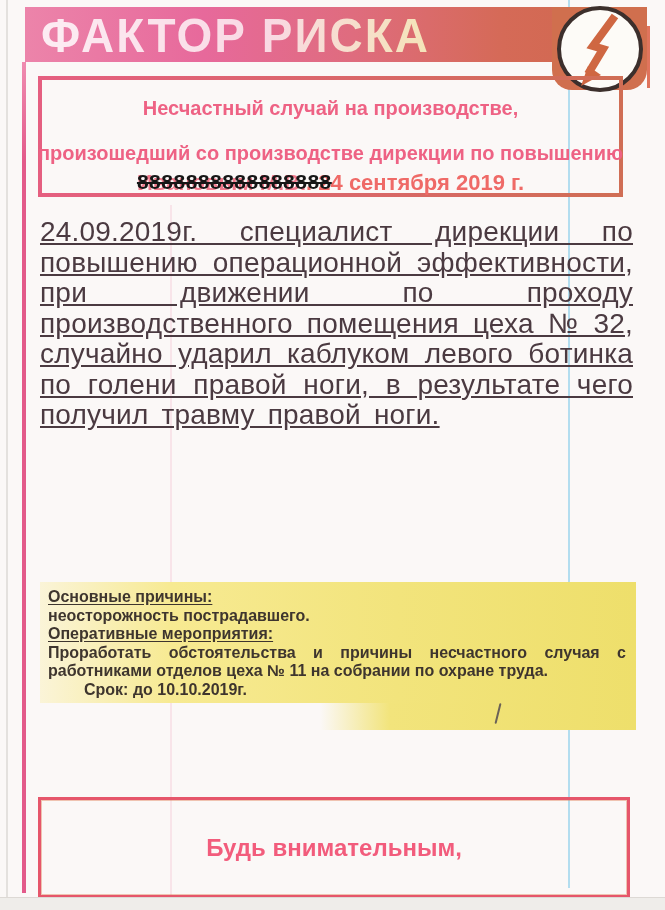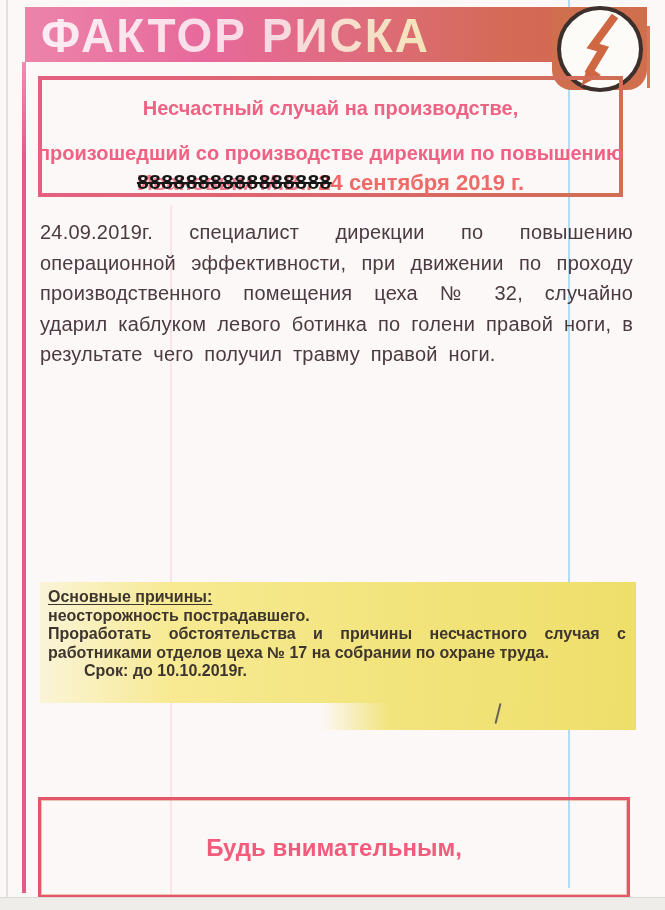--- a/index.html
+++ b/index.html
@@ -41,21 +41,21 @@
     text-align:center;overflow:visible;}
   .headline-box .hl{color:#ee6284;font-weight:700;font-size:20px;line-height:25.5px;white-space:nowrap;margin-top:20px;}
   .headline-date-row{font-weight:700;font-size:22px;line-height:30px;color:#ef6a67;white-space:nowrap;margin-top:1px;}
   .redacted{position:relative;display:inline-block;}
   .redacted .under{color:#f07a8c;}
   .redacted .over{position:absolute;left:0;top:-1px;width:100%;
     color:#161616;font-size:21px;letter-spacing:.5px;text-decoration:line-through;
     text-decoration-thickness:2px;font-weight:700;}
   
   .incident{position:absolute;left:40px;top:217px;width:593px;
-    font-size:20px;line-height:30.5px;color:#4b3a41;text-align:justify;word-spacing:5px;letter-spacing:.2px;}
+    font-size:28px;line-height:30.5px;color:#4b3a41;text-align:justify;word-spacing:5px;letter-spacing:.2px;text-decoration:underline;}
   
   .highlight{position:absolute;left:40px;top:582px;width:596px;height:121px;
     background:linear-gradient(90deg,rgba(250,240,185,.5) 0%,#f7ea92 22%,#f2e47c 60%,#eedf6b 100%);
     padding:6px 10px 0 8px;color:#3e352e;font-weight:700;font-size:16px;line-height:18.5px;}
   .highlight-ext{position:absolute;left:320px;top:699px;width:316px;height:31px;
     background:linear-gradient(90deg,rgba(242,228,124,0) 0%,#f2e47c 22%,#eedf6b 100%);}
   .hl-center{text-align:left;text-decoration:underline;text-underline-offset:2px;}
   .hl-justify{text-align:justify;}
   .hl-deadline{padding-left:36px;}
   .tick-mark{position:absolute;left:497px;top:703px;width:2px;height:21px;background:#6b6257;
@@ -97,21 +97,22 @@
       <span class="redacted"><span class="under">Ивановым М.В.</span><span class="over">8888888888888888</span></span><span>. 24 сентября 2019 г.</span>
     </div>
   </div>
 
   <div class="incident">24.09.2019г. специалист дирекции по повышению операционной эффективности, при движении по проходу производственного помещения цеха № 32, случайно ударил каблуком левого ботинка по голени правой ноги, в результате чего получил травму правой ноги.</div>
 
   <div class="highlight-ext"></div>
   <div class="highlight">
     <div class="hl-center">Основные причины:</div>
     <div>неосторожность пострадавшего.</div>
-    <div class="hl-justify">Проработать обстоятельства и причины несчастного случая с работниками отделов цеха № 17 на собрании по охране труда.</div>
+    <div class="hl-center">Оперативные мероприятия:</div>
+    <div class="hl-justify">Проработать обстоятельства и причины несчастного случая с работниками отделов цеха № 11 на собрании по охране труда.</div>
     <div class="hl-deadline">Срок: до 10.10.2019г.</div>
   </div>
   <div class="tick-mark"></div>
 
   <div class="footer-box">
     <div>Будь внимательным,</div>
   </div>
 
   <div class="edge-bottom"></div>
 </div>

